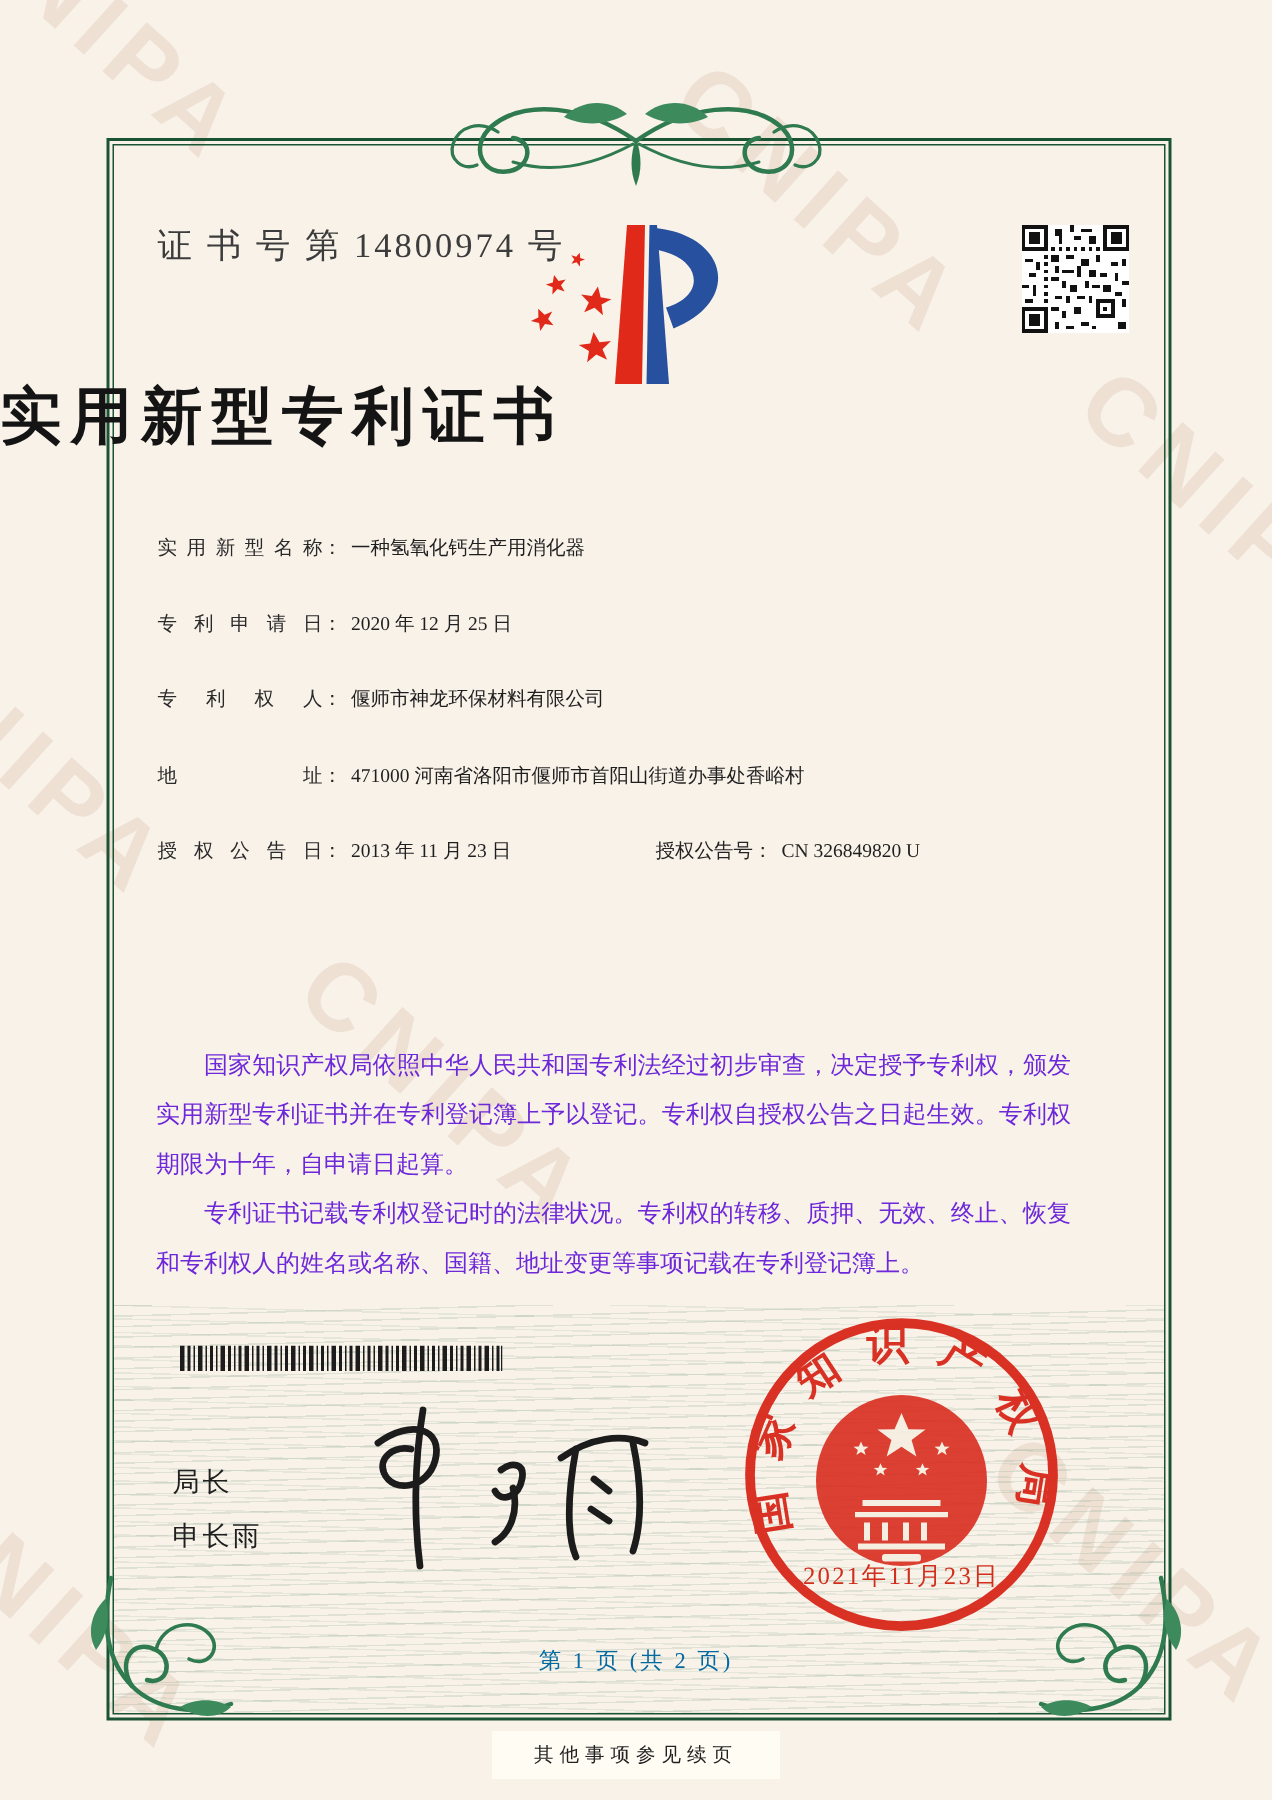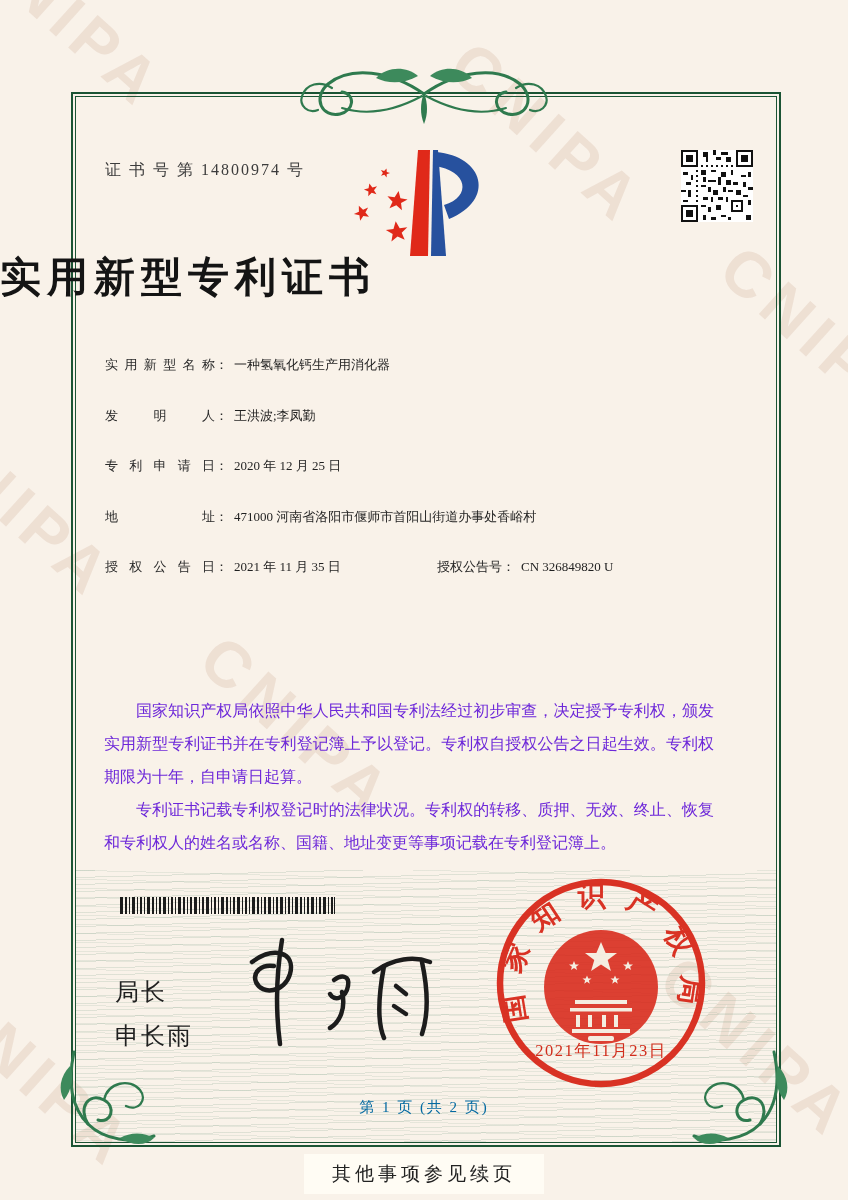--- a/index.html
+++ b/index.html
@@ -13,45 +13,45 @@
   .frame{position:absolute;left:71px;top:92px;width:706px;height:1051px;
          border:2.5px solid #1b5434;z-index:1;}
   .frame-inner{position:absolute;inset:2px;border:1px solid #1b5434;}
   .guilloche{position:absolute;left:3px;right:3px;bottom:3px;height:272px;
       background:
         repeating-linear-gradient(178.5deg, rgba(128,163,140,0.22) 0 1px, transparent 1px 7px),
         repeating-linear-gradient(181.5deg, rgba(128,163,140,0.16) 0 1px, transparent 1px 9px);}
   .orn{position:absolute;z-index:2;}
   
   .content{position:absolute;inset:0;z-index:3;}
-  .cert-no{position:absolute;left:105px;top:160px;font-size:16px;letter-spacing:2px;color:#3c3c3c;}
+  .cert-no{position:absolute;left:105px;top:148px;font-size:23px;letter-spacing:2px;color:#3c3c3c;}
   .logo{position:absolute;left:346px;top:144px;}
   .qr{position:absolute;left:681px;top:150px;}
   .title{position:absolute;left:0;right:0;top:250px;text-align:left;
          font-size:41px;font-weight:bold;letter-spacing:6px;color:#141414;}
   .fields{position:absolute;left:105px;top:356px;width:620px;}
   .frow{position:relative;height:33px;margin-bottom:17.5px;font-size:13px;white-space:nowrap;}
   .flabel{display:inline-block;width:110px;text-align:justify;text-align-last:justify;vertical-align:top;color:#2a2a2a;}
   .fcolon{display:inline-block;margin-right:6px;color:#2a2a2a;}
   .fvalue{color:#1f1f1f;}
   .fpair2{position:absolute;left:332px;top:0;}
   .paras{position:absolute;left:104px;top:694px;width:610px;font-size:16px;
          line-height:33px;color:#6d28d9;text-align:justify;}
   .paras p{margin:0;text-indent:2em;}
   .barcode{position:absolute;left:120px;top:897px;}
-  .signer{position:absolute;left:115px;top:976px;font-size:24px;letter-spacing:2px;
+  .signer{position:absolute;left:115px;top:976px;font-size:18px;letter-spacing:2px;
           font-family:"Liberation Sans","DejaVu Sans",sans-serif;color:#202020;}
   .signer .name{margin-top:12px;}
   .signature{position:absolute;left:238px;top:936px;}
   .seal{position:absolute;left:488px;top:874px;}
   .page-num{position:absolute;left:0;right:0;top:1098px;text-align:center;
             font-size:15px;letter-spacing:2px;color:#0369a1;}
   .cont-note{position:absolute;left:0;right:0;top:1154px;text-align:center;}
   .cont-note span{display:inline-block;background:#fffcf4;padding:7px 28px;
-                  font-size:19px;letter-spacing:4px;color:#222;font-family:Liberation Mono, monospace;}
+                  font-size:13px;letter-spacing:4px;color:#222;font-family:Liberation Mono, monospace;}
 </style>
 </head>
 <body>
 
 <div class="page">
 
   <div class="wm" style="left:-50px;top:-20px;">CNIPA</div>
   <div class="wm" style="left:430px;top:96px;">CNIPA</div>
   <div class="wm" style="left:700px;top:300px;">CNIPA</div>
   <div class="wm" style="left:-100px;top:470px;">CNIPA</div>
@@ -201,30 +201,30 @@
       </g>
     </svg>
 
     <div class="title">实用新型专利证书</div>
 
     <div class="fields">
       <div class="frow">
         <span class="flabel">实用新型名称</span><span class="fcolon">：</span><span class="fvalue">一种氢氧化钙生产用消化器</span>
       </div>
       <div class="frow">
-        <span class="flabel">发明人</span><span class="fcolon">：</span><span class="fvalue">王洪波;李凤勤</span>
-      </div>
-      <div class="frow">
         <span class="flabel">专利申请日</span><span class="fcolon">：</span><span class="fvalue">2020 年 12 月 25 日</span>
       </div>
       <div class="frow">
+        <span class="flabel">专利权人</span><span class="fcolon">：</span><span class="fvalue">偃师市神龙环保材料有限公司</span>
+      </div>
+      <div class="frow">
         <span class="flabel">地址</span><span class="fcolon">：</span><span class="fvalue">471000 河南省洛阳市偃师市首阳山街道办事处香峪村</span>
       </div>
       <div class="frow">
-        <span class="flabel">授权公告日</span><span class="fcolon">：</span><span class="fvalue">2021 年 11 月 35 日</span>
+        <span class="flabel">授权公告日</span><span class="fcolon">：</span><span class="fvalue">2013 年 11 月 23 日</span>
         <span class="fpair2">
           <span>授权公告号</span><span class="fcolon">：</span><span class="fvalue">CN 326849820 U</span>
         </span>
       </div>
     </div>
 
     <div class="paras">
       <p>国家知识产权局依照中华人民共和国专利法经过初步审查，决定授予专利权，颁发实用新型专利证书并在专利登记簿上予以登记。专利权自授权公告之日起生效。专利权期限为十年，自申请日起算。</p>
       <p>专利证书记载专利权登记时的法律状况。专利权的转移、质押、无效、终止、恢复和专利权人的姓名或名称、国籍、地址变更等事项记载在专利登记簿上。</p>
     </div>

